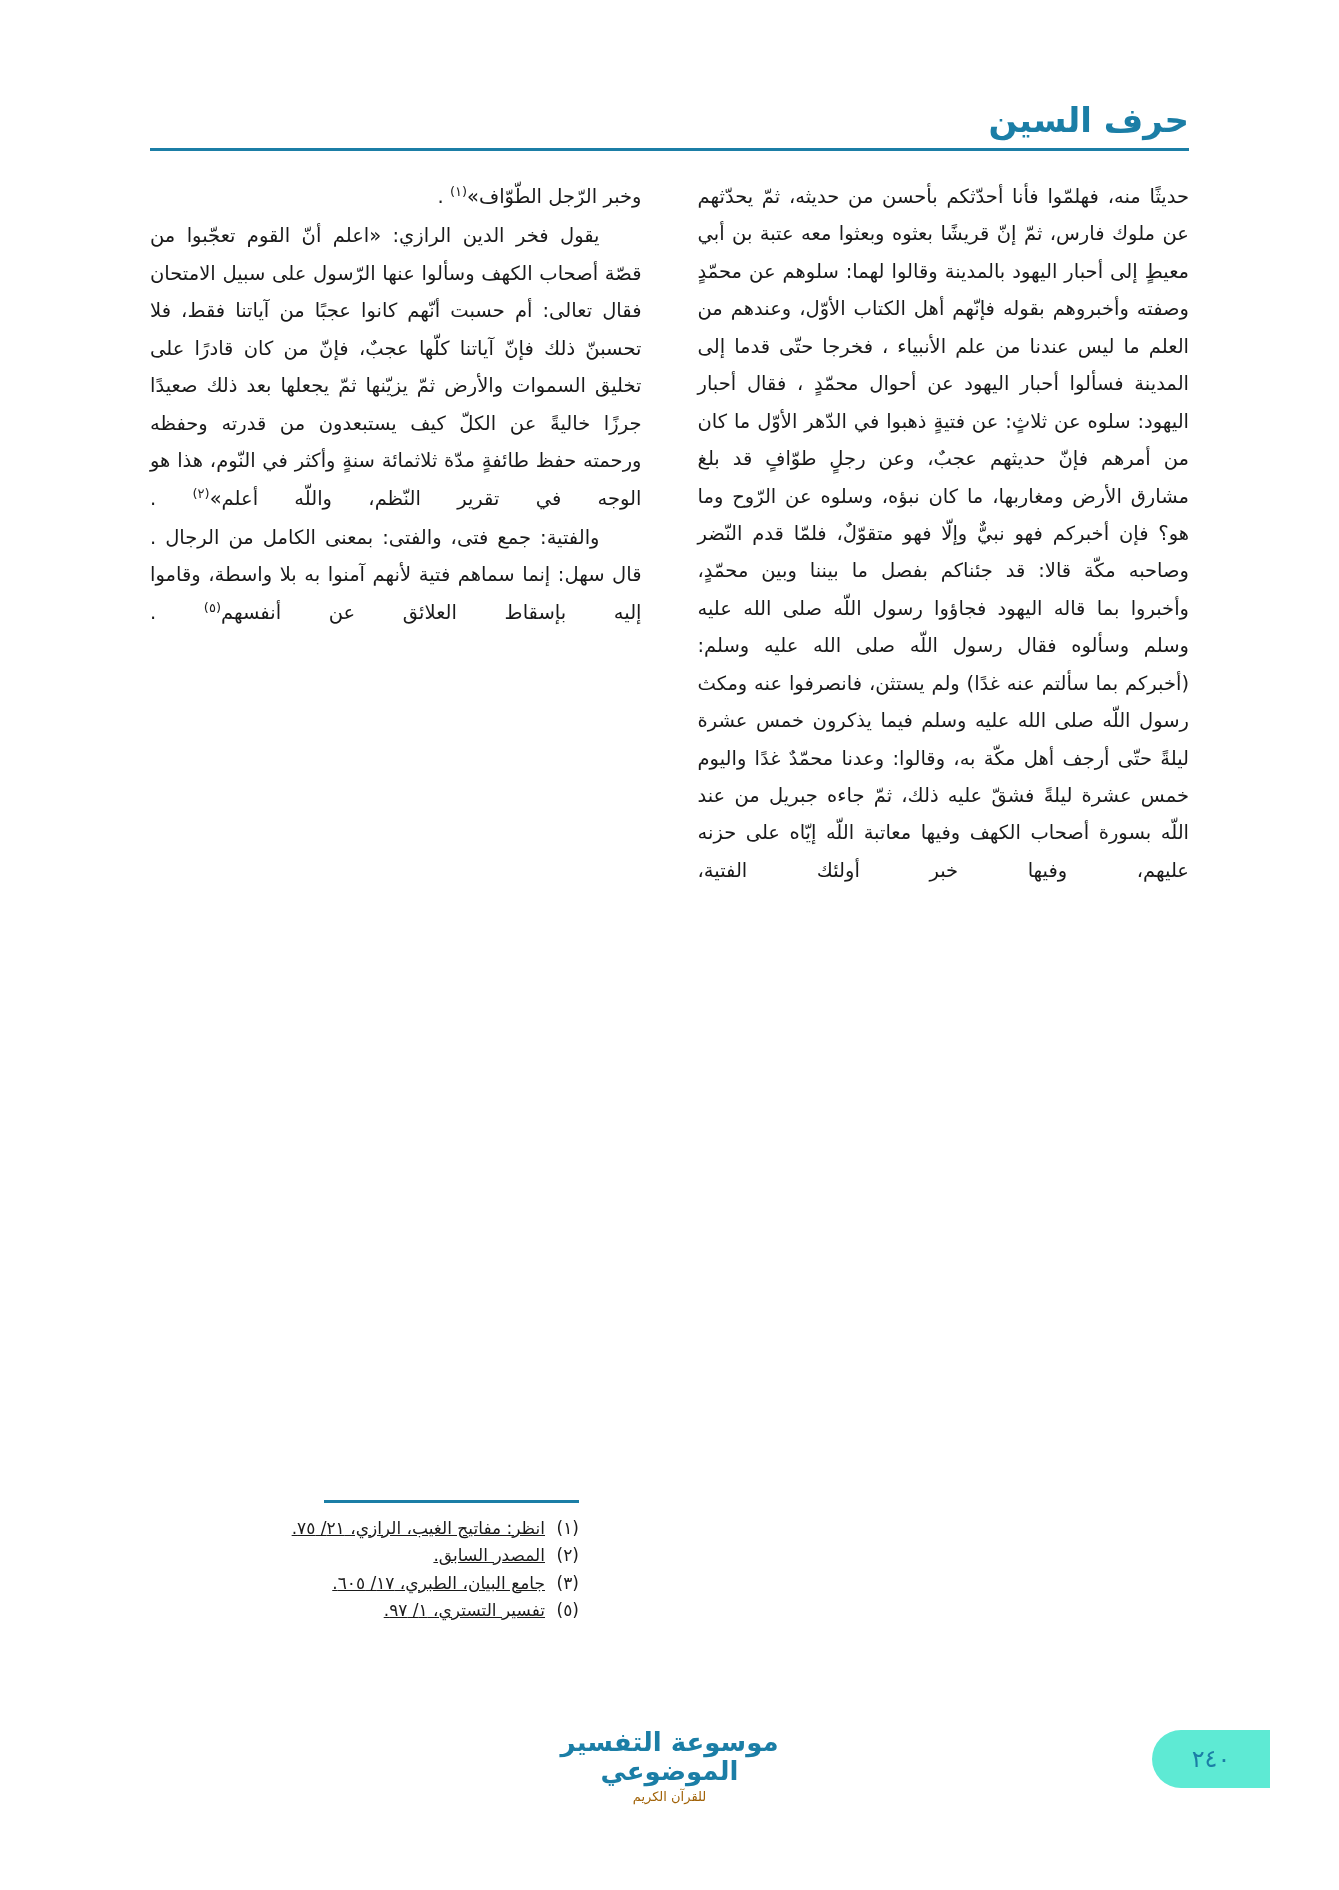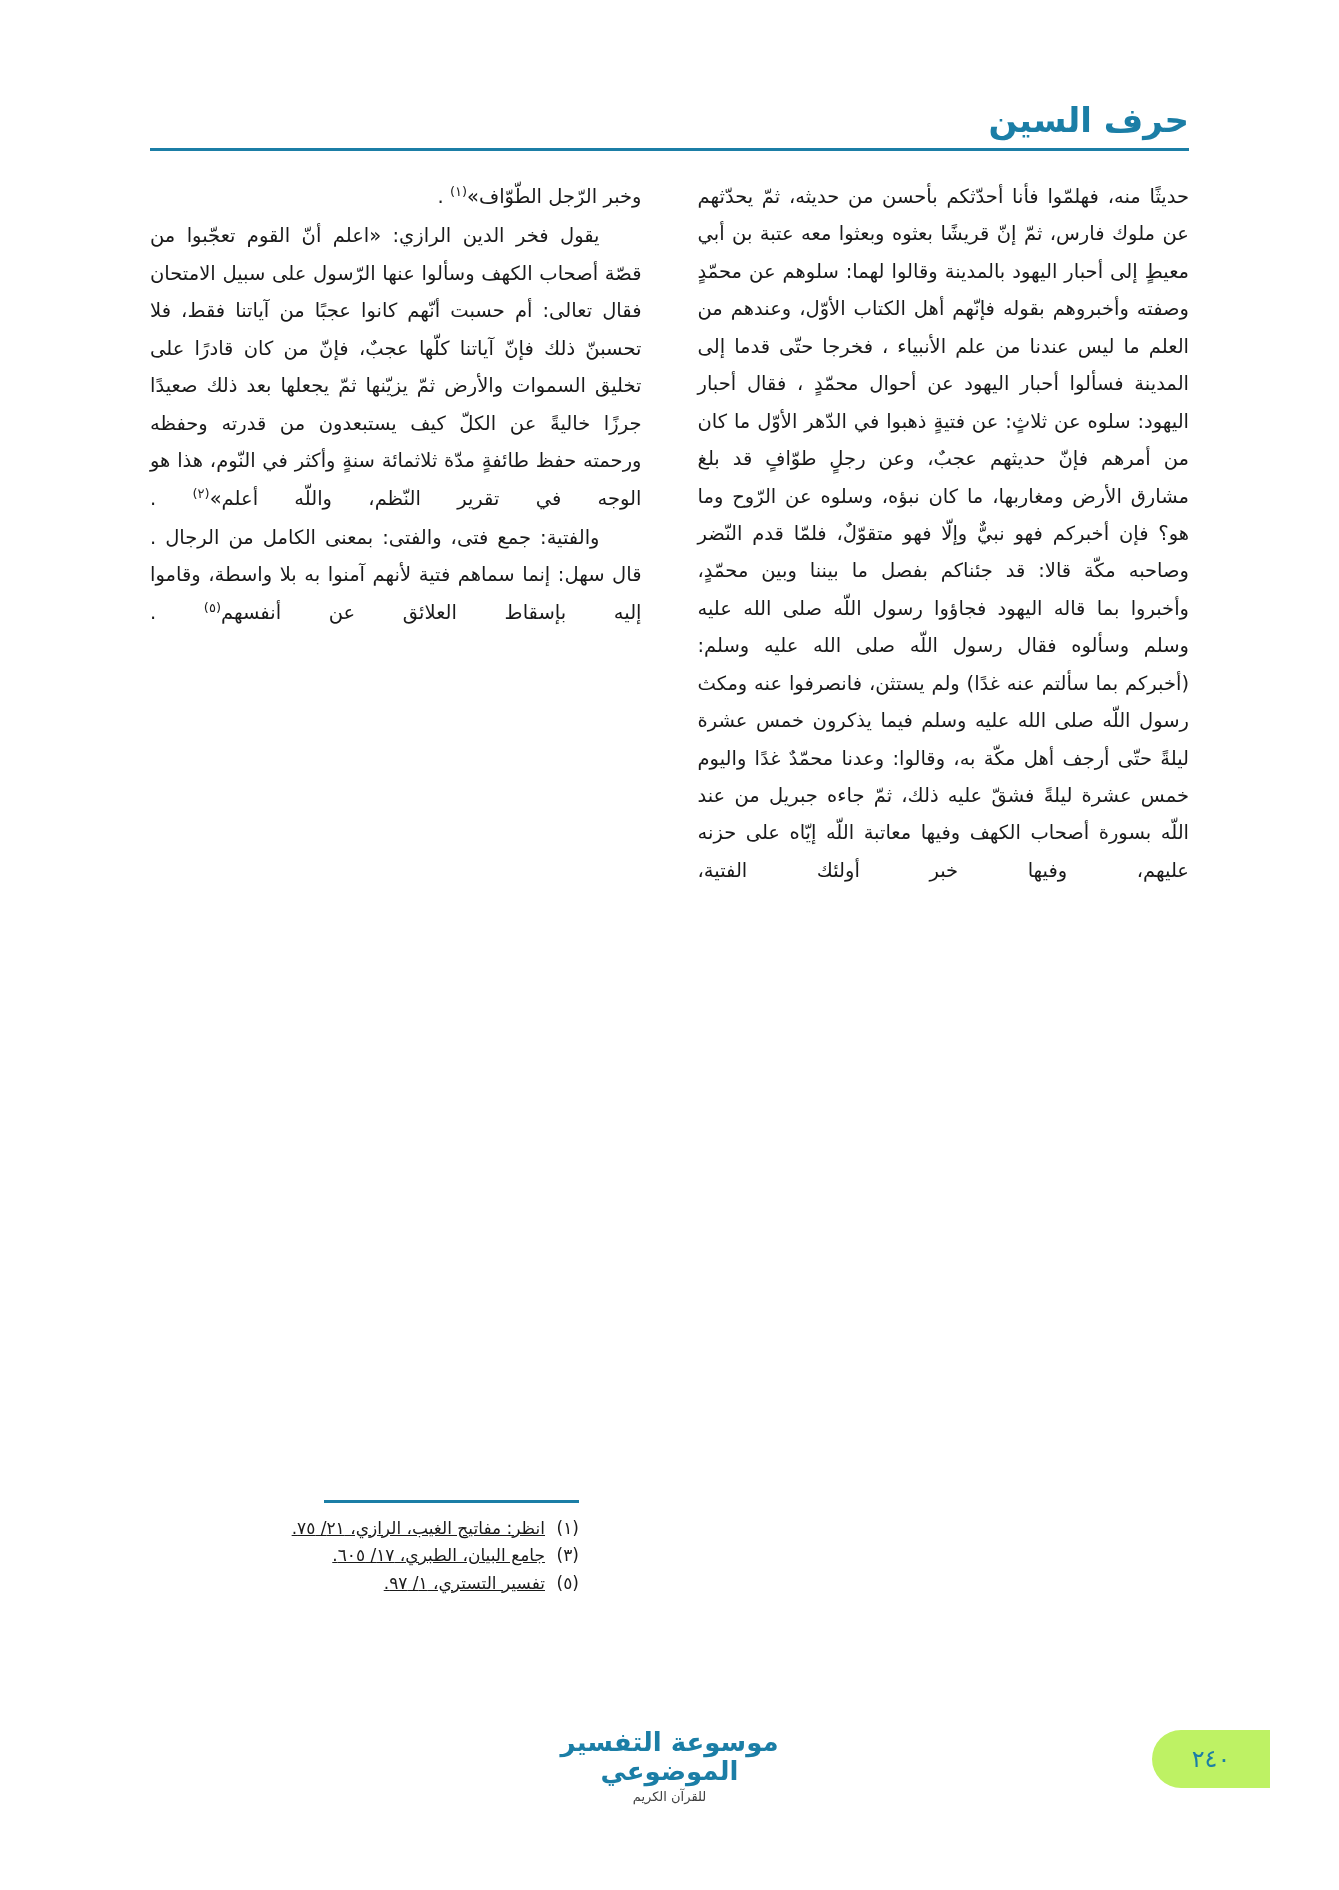--- a/index.html
+++ b/index.html
@@ -129,30 +129,30 @@
   .logo-main {
     font-size: 26px;
     font-weight: bold;
     line-height: 1.1;
     letter-spacing: -1px;
     direction: rtl;
   }
   .logo-sub {
     font-size: 13px;
     margin-top: 4px;
-    color: #404040;
+    color: #a16207;
     direction: rtl;
   }
   .page-badge {
     position: absolute;
     left: 1152px;
     top: 8px;
     width: 118px;
     height: 58px;
-    background: #bef264;
+    background: #5eead4;
     border-top-left-radius: 30px;
     border-bottom-left-radius: 30px;
     display: flex;
     align-items: center;
     justify-content: center;
   }
   .page-number {
     font-size: 24px;
     color: #1b7ea6;
     letter-spacing: 3px;
@@ -181,20 +181,23 @@
 
 </div>
 
 <div class="footnotes">
   <div class="fn-rule"></div>
 
   <div class="fn-line">
     <span class="fn-num">(١)</span><span>انظر: مفاتيح الغيب، الرازي، ٢١/ ٧٥.</span>
   </div>
   <div class="fn-line">
+    <span class="fn-num">(٢)</span><span>المصدر السابق.</span>
+  </div>
+  <div class="fn-line">
     <span class="fn-num">(٣)</span><span>جامع البيان، الطبري، ١٧/ ٦٠٥.</span>
   </div>
   <div class="fn-line">
     <span class="fn-num">(٥)</span><span>تفسير التستري، ١/ ٩٧.</span>
   </div>
 </div>
 
 <div class="footer">
   <div class="logo">
     <div class="logo-main">موسوعة التفسير الموضوعي</div>

